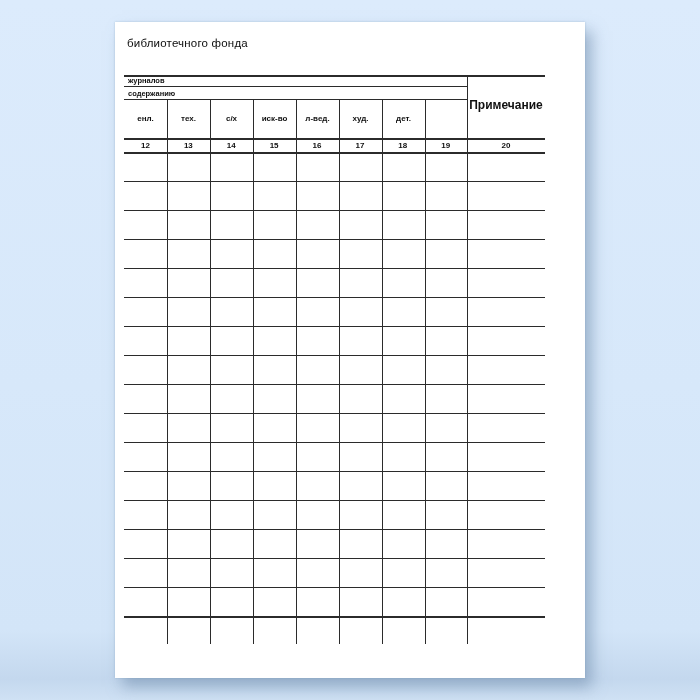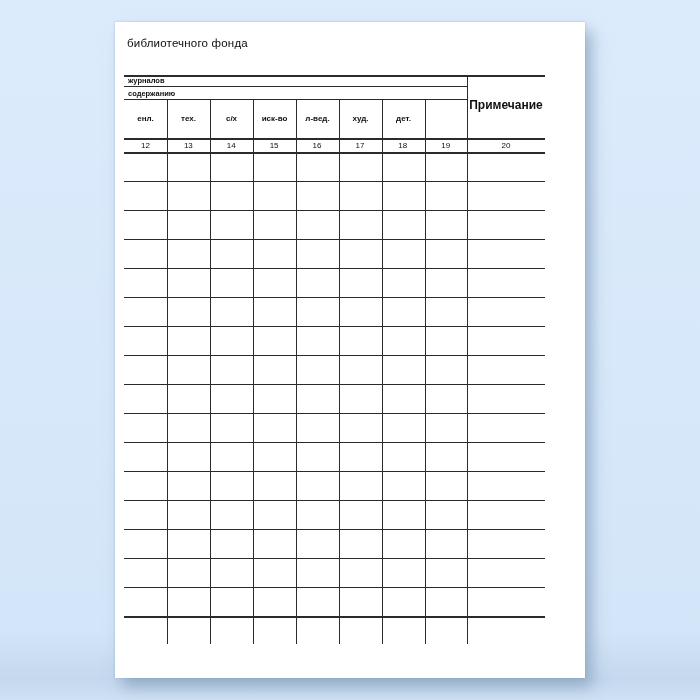--- a/index.html
+++ b/index.html
@@ -36,21 +36,21 @@
     font-size:8px; font-weight:bold; color:#101010; white-space:nowrap;
   }
   .note-head {
     position:absolute; left:343px; top:0; width:78px; height:60px;
     display:flex; align-items:center; justify-content:center;
     font-size:12px; font-weight:bold; color:#101010;
   }
   .numbers-row { position:absolute; left:0; top:63px; width:421px; height:14px; display:flex; }
   .numcell {
     width:43px; height:14px; display:flex; align-items:center; justify-content:center;
-    font-size:8px; font-weight:normal; color:#101010;
+    font-size:8px; font-weight:bold; color:#101010;
   }
   .numcell.note { width:78px; }
 </style>
 </head>
 <body>
 
 <div class="stage">
   <div class="page">
 
     <div class="title">библиотечного фонда</div>

